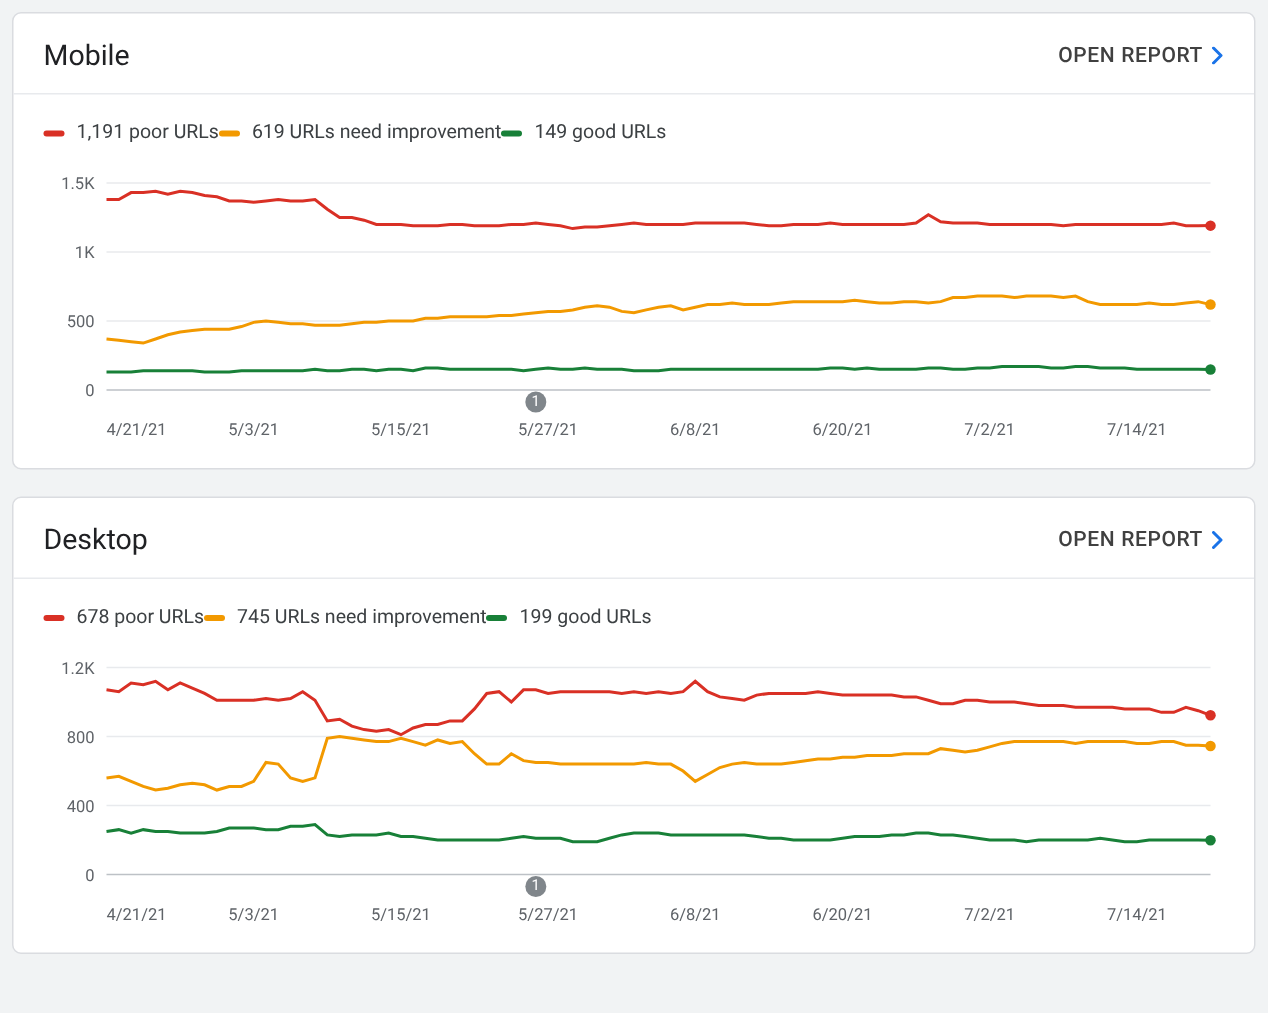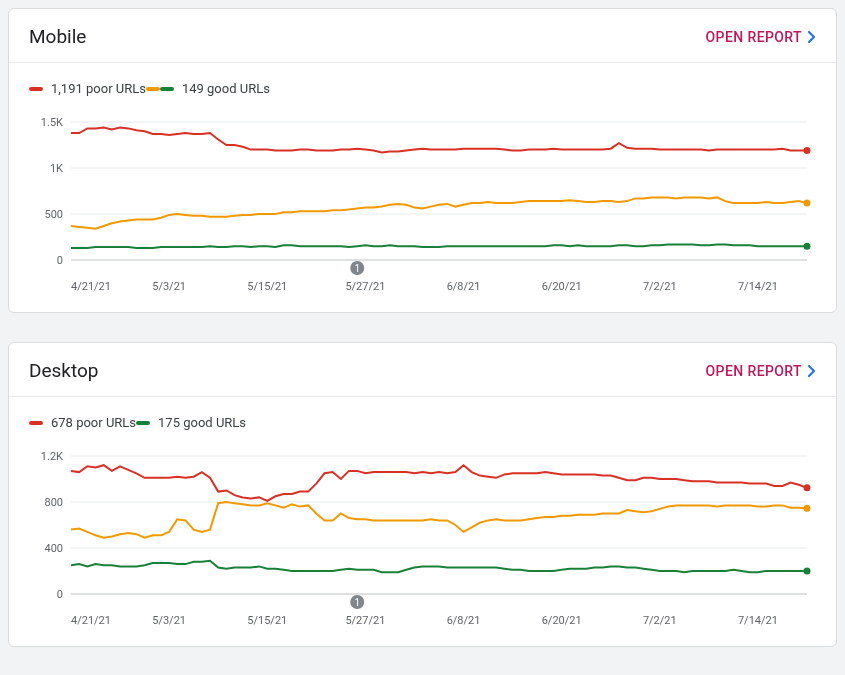--- a/index.html
+++ b/index.html
@@ -7,38 +7,38 @@
       font-family: Roboto, Arial, sans-serif;
       background: #f1f3f4;
       padding: 8px;
       color: #202124;
       font-size: 13px;
     }
     .card {
       background: #fff;
       border: 1px solid #dadce0;
       border-radius: 6px;
-      margin-bottom: 29px;
+      margin-bottom: 18px;
       padding: 0;
       box-shadow: 0 0 0 rgba(0,0,0,0);
     }
     .card-header {
       display: flex;
       justify-content: space-between;
       align-items: center;
       padding: 16px 20px 14px 20px;
       border-bottom: 1px solid #e8eaed;
     }
     .card-title {
       font-size: 19px;
       font-weight: 400;
       color: #202124;
     }
     .open-report {
-      color: #be185d;
+      color: #404040;
       font-size: 14px;
       font-weight: 500;
       letter-spacing: 0.4px;
       text-transform: uppercase;
       display: inline-flex;
       align-items: center;
       gap: 6px;
       cursor: pointer;
     }
     .open-report svg {
@@ -89,20 +89,21 @@
           </svg>
         </a>
       </div>
       <div class="legend">
         <div class="legend-item">
           <span class="legend-swatch" style="background: rgb(217, 48, 37);"></span>
           <span>1,191 poor URLs</span>
         </div>
         <div class="legend-item">
           <span class="legend-swatch" style="background: rgb(242, 153, 0);"></span>
+          <span>619 URLs need improvement</span>
         </div>
         <div class="legend-item">
           <span class="legend-swatch" style="background: rgb(24, 128, 56);"></span>
           <span>149 good URLs</span>
         </div>
       </div>
       <div class="chart-wrap">
         <svg class="chart-svg" width="790" height="198">
           <line x1="42" x2="778" y1="156" y2="156" class="axis-baseline"></line>
           <text x="34" y="160" text-anchor="end" class="axis-label">0</text>
@@ -140,22 +141,26 @@
             <path d="M1 1 L6 6 L1 11" stroke="#1a73e8" stroke-width="2" fill="none" stroke-linecap="round" stroke-linejoin="round"></path>
           </svg>
         </a>
       </div>
       <div class="legend">
         <div class="legend-item">
           <span class="legend-swatch" style="background: rgb(217, 48, 37);"></span>
           <span>678 poor URLs</span>
         </div>
         <div class="legend-item">
+          <span class="legend-swatch" style="background: rgb(242, 153, 0);"></span>
+          <span>745 URLs need improvement</span>
+        </div>
+        <div class="legend-item">
           <span class="legend-swatch" style="background: rgb(24, 128, 56);"></span>
-          <span>175 good URLs</span>
+          <span>199 good URLs</span>
         </div>
       </div>
       <div class="chart-wrap">
         <svg class="chart-svg" width="790" height="198">
           <line x1="42" x2="778" y1="156" y2="156" class="axis-baseline"></line>
           <text x="34" y="160" text-anchor="end" class="axis-label">0</text>
           <line x1="42" x2="778" y1="110" y2="110" class="gridline"></line>
           <text x="34" y="114" text-anchor="end" class="axis-label">400</text>
           <line x1="42" x2="778" y1="64" y2="64" class="gridline"></line>
           <text x="34" y="68" text-anchor="end" class="axis-label">800</text>

